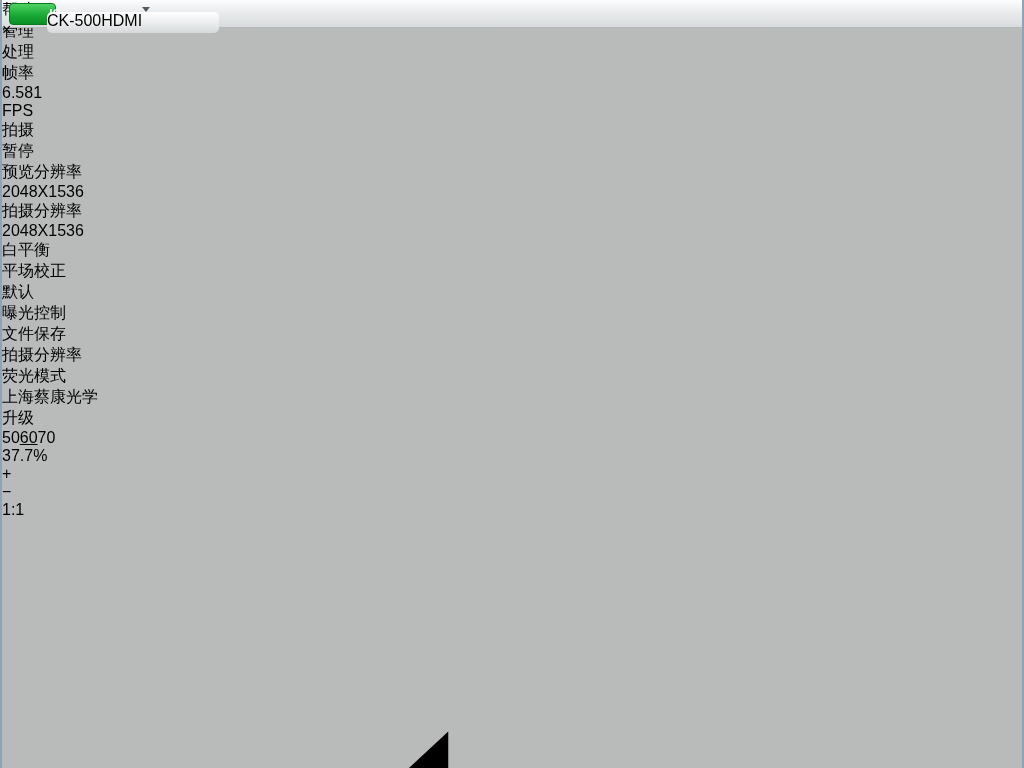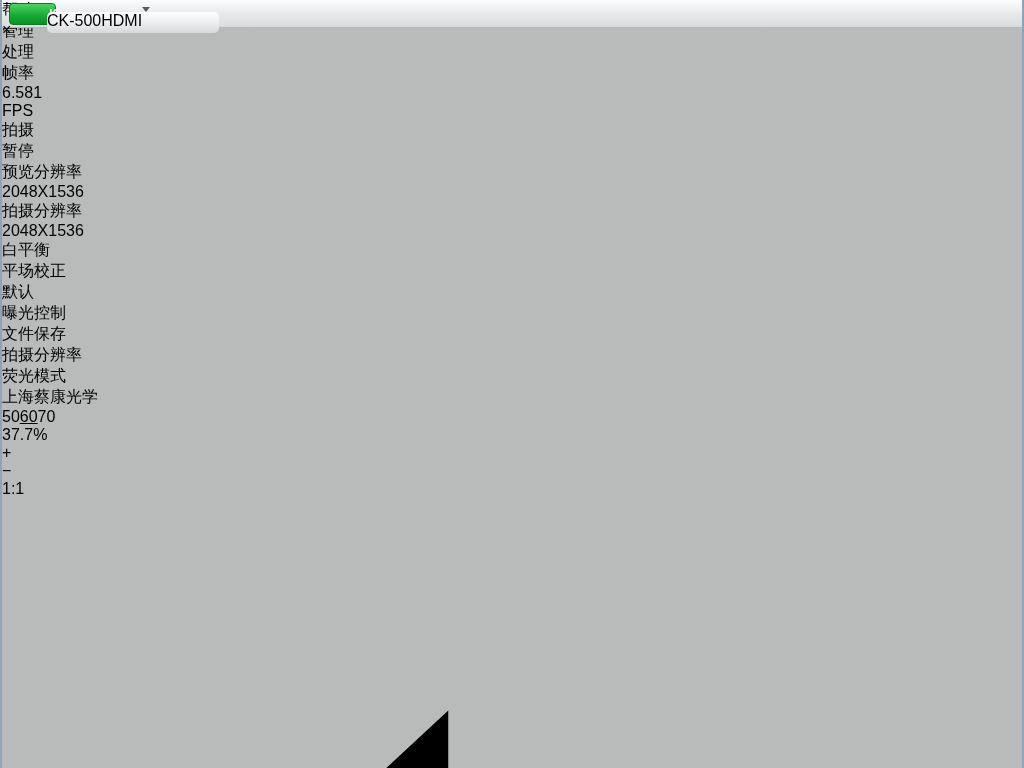--- a/index.html
+++ b/index.html
@@ -280,20 +280,21 @@
       <span class="lbl">拍摄分辨率</span>
       <i class="arr-right"></i>
     </div>
     <div class="collapse-bar" style="top:421px">
       <span class="lbl">荧光模式</span>
       <i class="arr-right"></i>
     </div>
 
     <div class="footer-logo"></div>
     <span class="brand-text">上海蔡康光学</span>
+    <div class="btn btn-upgrade">升级</div>
   </div>
 
   <div class="main-area">
     <div class="scope-view">
       <div><span class="ruler-num" style="left: -40px; text-align: center;">50</span><span class="ruler-num" style="left: 225.5px; text-decoration: underline;">60</span><span class="ruler-num" style="left: 491px;">70</span></div>
       <div>
           <div class="tick minor" style="left: 2.9px;"></div>
           <div class="tick minor" style="left: 29.45px;"></div>
           <div class="tick major" style="left: 56px;"></div>
           <div class="tick minor" style="left: 82.55px;"></div>

